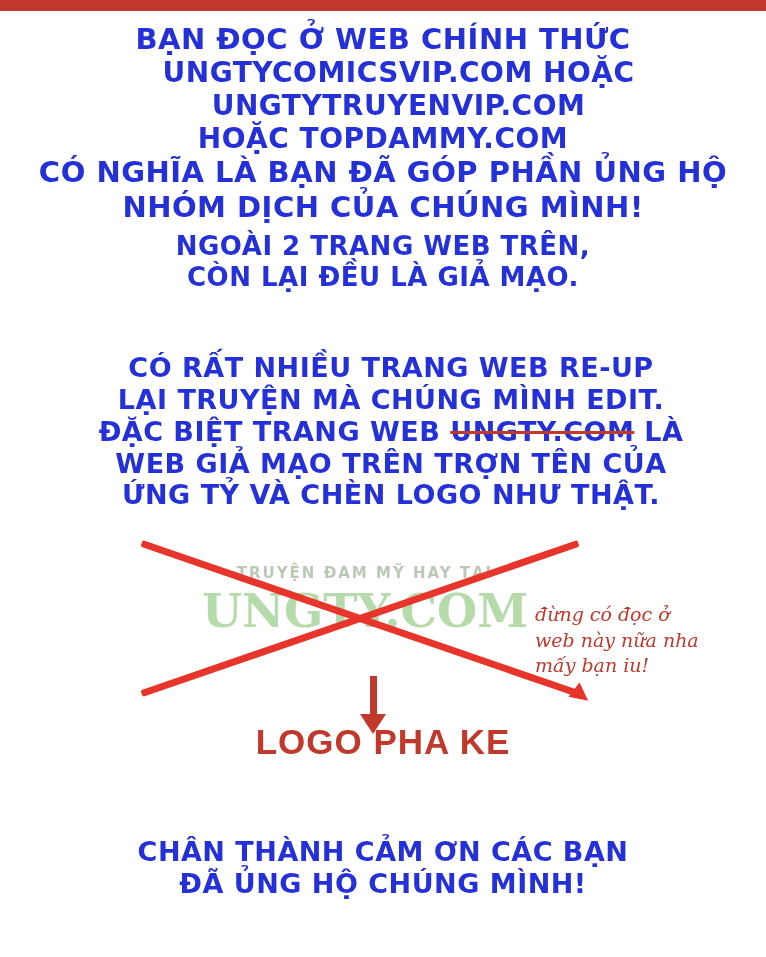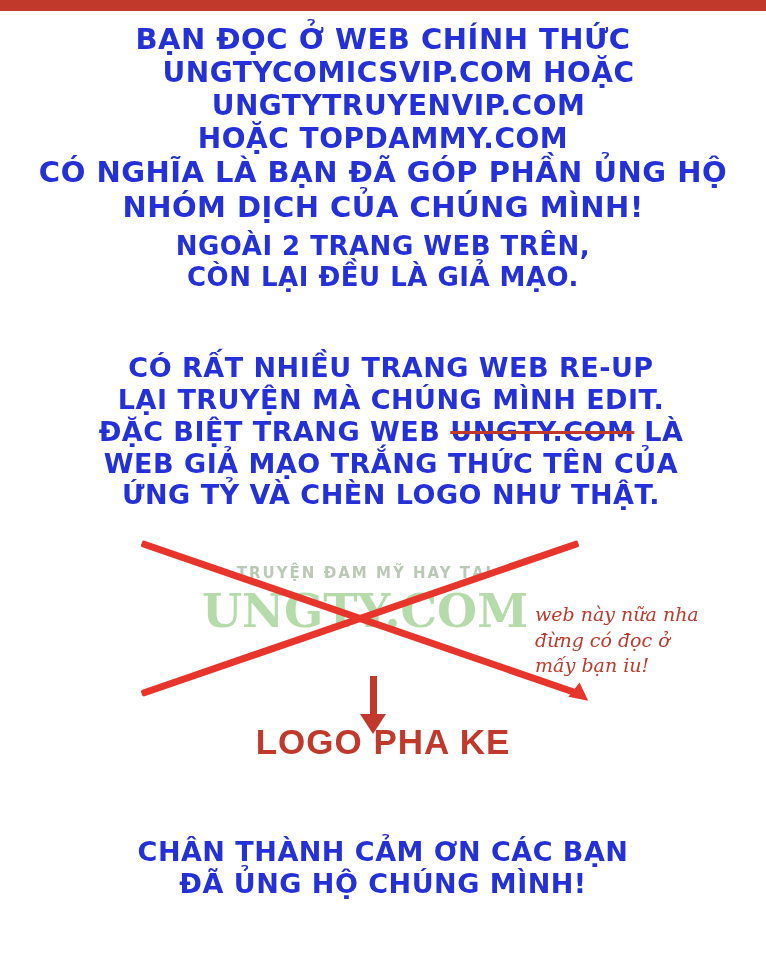--- a/index.html
+++ b/index.html
@@ -198,39 +198,39 @@
 
   <div class="block note2">
     <div>NGOÀI 2 TRANG WEB TRÊN,</div>
     <div>CÒN LẠI ĐỀU LÀ GIẢ MẠO.</div>
   </div>
 
   <div class="block note3">
     <span class="line">CÓ RẤT NHIỀU TRANG WEB RE-UP</span>
     <span class="line">LẠI TRUYỆN MÀ CHÚNG MÌNH EDIT.</span>
     <span class="line"><span>ĐẶC BIỆT TRANG WEB </span><span class="strike">UNGTY.COM</span><span> LÀ</span></span>
-    <span class="line">WEB GIẢ MẠO TRẮNG THỨC TÊN CỦA</span>
+    <span class="line">WEB GIẢ MẠO TRÊN TRỢN TÊN CỦA</span>
     <span class="line">ỨNG TỶ VÀ CHÈN LOGO NHƯ THẬT.</span>
   </div>
 
   <div class="logo-area">
     <div class="logo-sub">TRUYỆN ĐAM MỸ HAY TẠI</div>
     <div class="logo-main">UNGTY.COM</div>
   </div>
 
   <div class="cross">
     <div class="bar a">
         <span class="arrowhead"></span>
       </div>
     <div class="bar b"></div>
   </div>
 
   <div class="handwrite">
+    <div>đừng có đọc ở</div>
     <div>web này nữa nha</div>
-    <div>đừng có đọc ở</div>
     <div>mấy bạn iu!</div>
   </div>
 
   <div class="down-arrow">
     <div class="shaft"></div>
     <div class="head"></div>
   </div>
 
   <div class="logo-fake-label">LOGO PHA KE</div>
 

